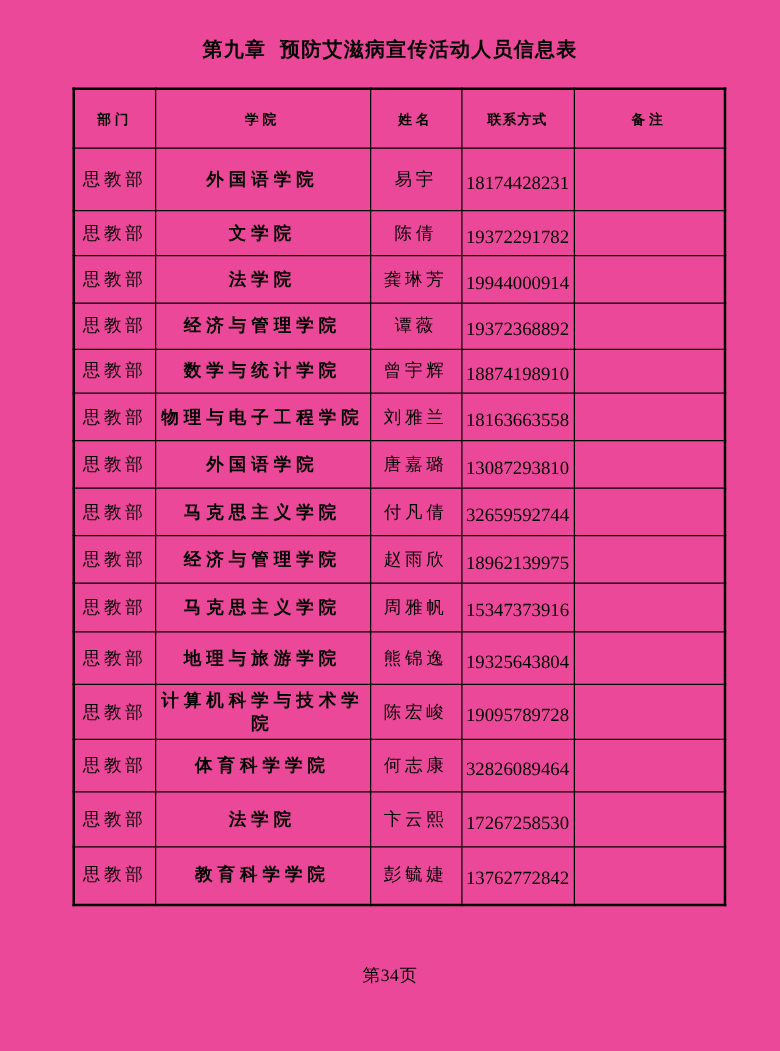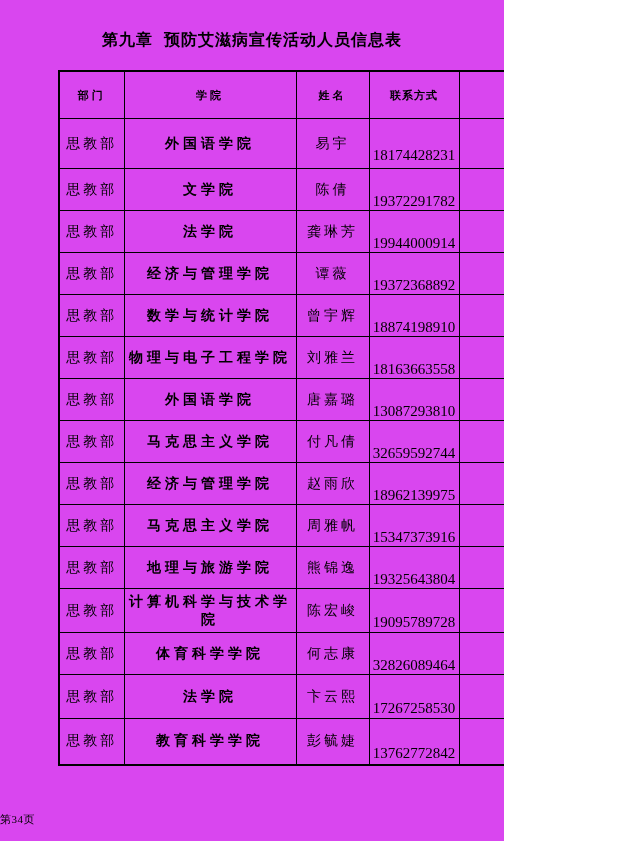--- a/index.html
+++ b/index.html
@@ -4,23 +4,23 @@
 <style>
   html, body {
     margin: 0;
     padding: 0;
     background: #ffffff;
     font-family: "Liberation Serif", serif;
     color: #000000;
   }
   .page {
     position: relative;
-    width: 504px;
+    width: 624px;
     height: 841px;
-    background: #d946ef;
+    background: #ec4899;
     overflow: hidden;
   }
   .title {
     position: absolute;
     top: 30px;
     left: 0;
     width: 100%;
     margin: 0;
     text-align: center;
     font-family: "Liberation Sans", sans-serif;
@@ -60,21 +60,21 @@
   th.h-phone { letter-spacing: 1px; }
   td {
     font-size: 14px;
   }
   td.c-dept  { letter-spacing: 3px; }
   td.c-college { letter-spacing: 4px; font-weight: bold; }
   td.c-name  { letter-spacing: 3px; }
   td.c-phone {
     font-size: 15px;
     letter-spacing: 0;
-    padding-top: 24px;
+    padding-top: 7px;
   }
   tbody tr:nth-child(1)  { height: 50px; }
   tbody tr:nth-child(2)  { height: 36px; }
   tbody tr:nth-child(3)  { height: 38px; }
   tbody tr:nth-child(4)  { height: 37px; }
   tbody tr:nth-child(5)  { height: 35px; }
   tbody tr:nth-child(6)  { height: 38px; }
   tbody tr:nth-child(7)  { height: 38px; }
   tbody tr:nth-child(8)  { height: 38px; }
   tbody tr:nth-child(9)  { height: 38px; }
@@ -82,23 +82,23 @@
   tbody tr:nth-child(11) { height: 42px; }
   tbody tr:nth-child(12) { height: 44px; }
   tbody tr:nth-child(13) { height: 42px; }
   tbody tr:nth-child(14) { height: 44px; }
   tbody tr:nth-child(15) { height: 46px; }
   .footer {
     position: absolute;
     top: 772px;
     left: 0;
     width: 100%;
-    font-size: 11px;
+    text-align: center;
+    font-size: 14px;
     letter-spacing: 0.5px;
-    margin-top: 40px;
   }
 </style>
 </head>
 <body>
 
 <div class="page">
   <h1 class="title">第九章  预防艾滋病宣传活动人员信息表</h1>
 
   <table class="personnel">
     <colgroup>

